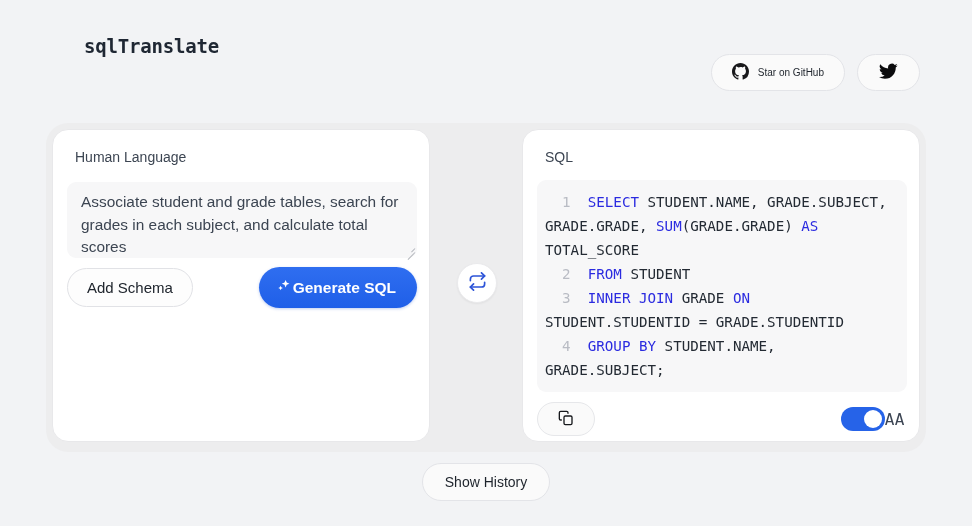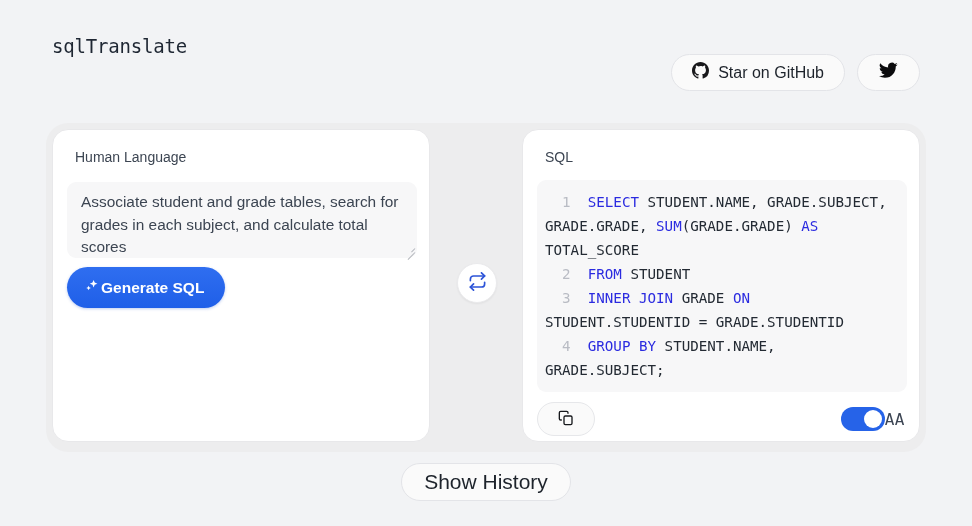--- a/index.html
+++ b/index.html
@@ -29,24 +29,25 @@
     top: 34px;
     right: 52px;
     height: 58px;
   }
 
   .brand { position: absolute; left: 0; top: 0; }
 
   .brand-title {
     font-family: "DejaVu Sans Mono", "Liberation Mono", monospace;
     font-size: 19px;
-    font-weight: 400;
+    font-weight: 700;
     color: #1f2733;
     letter-spacing: -0.2px;
     line-height: 24px;
+    margin-left: 32px;
   }
 
   .brand-sub {
     font-family: "DejaVu Sans Mono", "Liberation Mono", monospace;
     font-size: 13px;
     font-weight: 700;
     color: #33404f;
     letter-spacing: 0.4px;
     line-height: 20px;
     margin-top: 4px;
@@ -64,21 +65,21 @@
   .pill-btn {
     display: flex;
     align-items: center;
     justify-content: center;
     gap: 9px;
     height: 37px;
     padding: 0 20px;
     background: #fafafa;
     border: 1px solid #e3e4e8;
     border-radius: 19px;
-    font-size: 16px;
+    font-size: 10px;
     color: #1d232b;
     cursor: pointer;
     white-space: nowrap;
   }
 
   .pill-btn.icon-only { padding: 0; width: 63px; }
 
   
   .workspace {
     position: absolute;
@@ -297,21 +298,21 @@
     display: flex;
     justify-content: center;
   }
 
   .btn-history {
     height: 38px;
     padding: 0 22px;
     background: #fafafa;
     border: 1px solid #e3e4e8;
     border-radius: 19px;
-    font-size: 21px;
+    font-size: 14px;
     color: #1d232b;
     cursor: pointer;
     font-family: "Liberation Sans", sans-serif;
   }
 </style>
 </head>
 <body>
 
 <div class="page">
 
@@ -342,20 +343,21 @@
 
   <div class="workspace">
 
     <div class="card left">
       <div class="card-title">Human Language</div>
 
       <textarea class="input-box" placeholder="Enter your request in human language" style="">Associate student and grade tables, search for grades in each subject, and calculate total scores</textarea>
       <span class="resize-grip"></span>
 
       <div class="btn-row">
+        <button class="btn-outline">Add Schema</button>
         <button class="btn-primary">
           <span>
             <svg width="17" height="17" viewBox="0 0 20 20" fill="#ffffff" aria-hidden="true">
               <path d="M12.6 6.6 11.3 3.4 10 6.6 6.8 7.9l3.2 1.3 1.3 3.2 1.3-3.2 3.2-1.3-3.2-1.3Z"></path>
               <path d="M6.2 12.2 5.4 10.3l-.8 1.9-1.9.8 1.9.8.8 1.9.8-1.9 1.9-.8-1.9-.8Z"></path>
             </svg>
           </span>
           <span>Generate SQL</span>
         </button>
       </div>

